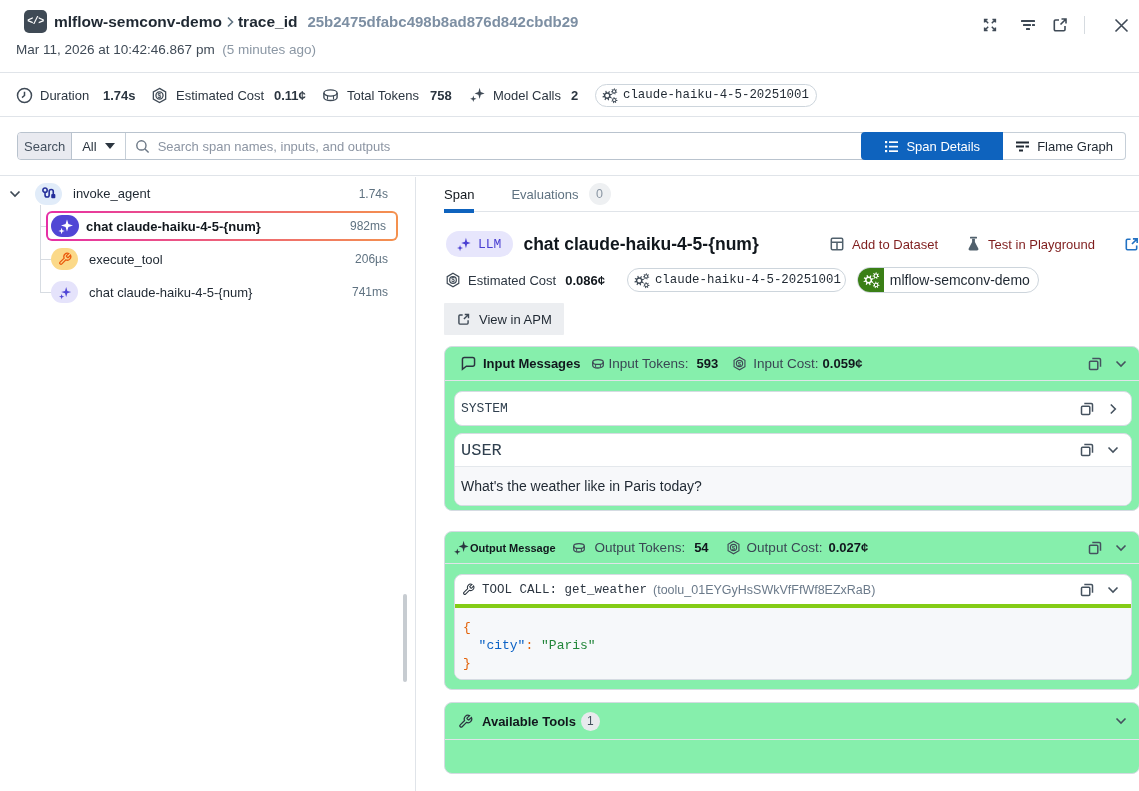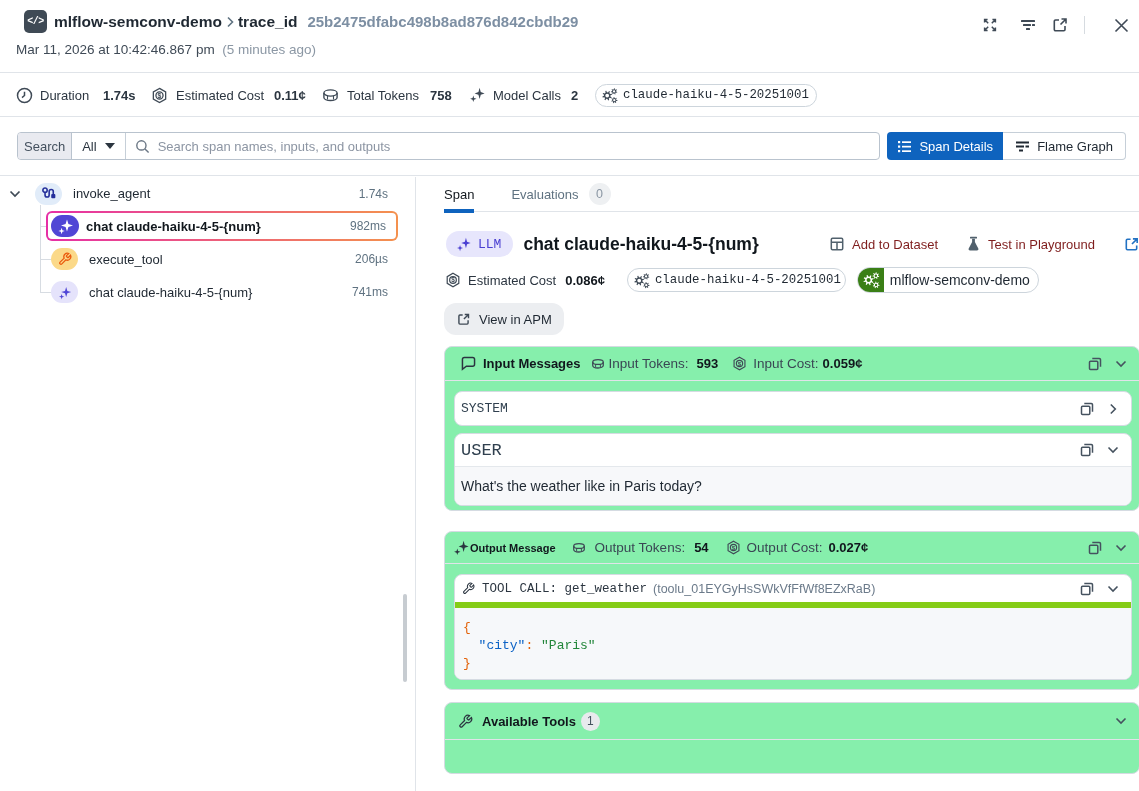--- a/index.html
+++ b/index.html
@@ -26,21 +26,21 @@
 #metrics{position:absolute;top:74px;left:0;width:1139px;height:43px;border-bottom:1px solid #e0e4e9;background:#fff}
 #metrics .item{position:absolute;top:0;height:42px;display:flex;align-items:center;color:#2b3540}
 .pill{display:inline-flex;align-items:center;border:1px solid #cdd5dc;border-radius:12px;background:#fff}
 
 #searchrow{position:absolute;top:118px;left:0;width:1139px;height:58px;border-bottom:1px solid #e0e4e9;background:#fff}
 #searchgrp{position:absolute;left:17px;top:14px;width:863px;height:28px;border:1px solid #b9c3ce;border-radius:4px;display:flex;align-items:stretch;background:#fff}
 #searchgrp .pre{background:#e9eaf0;border-right:1px solid #b9c3ce;display:flex;align-items:center;padding:0 6px;color:#44505e;border-radius:3px 0 0 3px}
 #searchgrp .all{display:flex;align-items:center;padding:0 10px;border-right:1px solid #c6cfd8;color:#2b3540;gap:8px}
 #searchgrp .inp{display:flex;align-items:center;padding:0 9px;color:#8c95a3;gap:8px}
 #segbtns{position:absolute;right:13px;top:14px;height:28px;display:flex;border-radius:4px}
-#segbtns .sd{background:#0e63be;color:#fff;border-radius:4px 0 0 4px;display:flex;align-items:center;padding:0 10px;gap:7px}
+#segbtns .sd{background:#0e63be;color:#fff;border-radius:4px 0 0 4px;display:flex;align-items:center;padding:0 23px;gap:7px}
 #segbtns .fg{background:#fff;color:#1f2832;border:1px solid #c6cfd8;border-left:none;border-radius:0 4px 4px 0;display:flex;align-items:center;padding:0 12px;gap:7px}
 
 #left{position:absolute;top:177px;left:0;width:416px;height:666px;border-right:1px solid #e0e4e9;background:#fff}
 .trow{position:absolute;left:0;height:29px;display:flex;align-items:center;font-size:13px;color:#1f2832}
 .dur{position:absolute;font-size:12px;color:#5f7281}
 .cicon{width:27px;height:22px;border-radius:11px;display:flex;align-items:center;justify-content:center}
 .tline{position:absolute;background:#d7dce2}
 #selrow{position:absolute;left:46px;top:34px;width:352px;height:30px;border-radius:6px;border:2px solid transparent;background:linear-gradient(#fff,#fff) padding-box,linear-gradient(90deg,#e62fa6,#f4914e) border-box;display:flex;align-items:center}
 #lscroll{position:absolute;left:403px;top:417px;width:4px;height:88px;border-radius:2px;background:#c7ccd1}
 
@@ -302,21 +302,21 @@
         <svg width="18" height="18" viewBox="0 0 17 17" fill="#ffffff">
             <path fill-rule="evenodd" d="M10.73 10.46 L10.28 11.31 L8.71 10.74 L7.83 11.47 L8.09 13.12 L7.17 13.40 L6.46 11.89 L5.32 11.78 L4.34 13.13 L3.49 12.68 L4.06 11.11 L3.33 10.23 L1.68 10.49 L1.40 9.57 L2.91 8.86 L3.02 7.72 L1.67 6.74 L2.12 5.89 L3.69 6.46 L4.57 5.73 L4.31 4.08 L5.23 3.80 L5.94 5.31 L7.08 5.42 L8.06 4.07 L8.91 4.52 L8.34 6.09 L9.07 6.97 L10.72 6.71 L11.00 7.63 L9.49 8.34 L9.38 9.48 Z M8.10 8.60 A1.9 1.9 0 1 0 4.30 8.60 A1.9 1.9 0 1 0 8.10 8.60 Z"></path>
             <path fill-rule="evenodd" d="M16.24 5.04 L16.02 5.72 L14.90 5.49 L14.27 6.14 L14.56 7.25 L13.89 7.50 L13.37 6.48 L12.47 6.40 L11.78 7.32 L11.17 6.95 L11.64 5.91 L11.14 5.16 L10.00 5.19 L9.90 4.48 L11.01 4.20 L11.29 3.34 L10.55 2.47 L11.04 1.95 L11.95 2.64 L12.80 2.32 L13.02 1.20 L13.74 1.26 L13.76 2.41 L14.54 2.87 L15.55 2.34 L15.95 2.94 L15.07 3.67 L15.19 4.57 Z M14.25 4.40 A1.15 1.15 0 1 0 11.95 4.40 A1.15 1.15 0 1 0 14.25 4.40 Z"></path>
             <path fill-rule="evenodd" d="M16.50 13.20 L16.42 13.91 L15.28 13.91 L14.80 14.67 L15.30 15.70 L14.69 16.08 L13.98 15.19 L13.08 15.29 L12.59 16.32 L11.91 16.08 L12.17 14.97 L11.53 14.33 L10.42 14.59 L10.18 13.91 L11.21 13.42 L11.31 12.52 L10.42 11.81 L10.80 11.20 L11.83 11.70 L12.59 11.22 L12.59 10.08 L13.30 10.00 L13.55 11.12 L14.40 11.41 L15.30 10.70 L15.80 11.20 L15.09 12.10 L15.38 12.95 Z M14.45 13.20 A1.15 1.15 0 1 0 12.15 13.20 A1.15 1.15 0 1 0 14.45 13.20 Z"></path>
           </svg>
       </div>
       <span style="margin:0 8px 0 6px;color:#1f2832;font-size:14px">mlflow-semconv-demo</span>
     </div>
   </div>
 
-  <div class="abs flex" style="left:12px;top:126px;height:25px;background:#eceef1;border-radius:12px;padding:16px 12px;gap:8px;color:#1f2832">
+  <div class="abs flex" style="left:12px;top:126px;height:25px;background:#eceef1;border-radius:1px;padding:16px 12px;gap:8px;color:#1f2832">
     <svg width="15" height="15" viewBox="0 0 18 18" fill="none" stroke="#3f4a56" stroke-width="1.7">
         <path d="M8 3.5 H4.7 A1.2 1.2 0 0 0 3.5 4.7 V13.3 A1.2 1.2 0 0 0 4.7 14.5 H13.3 A1.2 1.2 0 0 0 14.5 13.3 V10"></path>
         <path d="M10.5 3 H15 V7.5 M15 3 L9.5 8.5"></path>
       </svg>
     View in APM
   </div>
 
   <div class="card" style="left:12px;top:169px;width:696px;height:165px">
     <div class="cardhead" style="height:34px;padding-left:15px">
       <svg width="17" height="17" viewBox="0 0 16 16" fill="none" stroke="#2b3540" stroke-width="1.4">
@@ -403,21 +403,21 @@
         <svg width="16" height="16" viewBox="0 0 16 16" fill="none" stroke="#45525f" stroke-width="1.5">
             <rect x="2.5" y="5.2" width="8.3" height="8.3" rx="1"></rect>
             <path d="M5.3 2.5 H12.3 A1.2 1.2 0 0 1 13.5 3.7 V10.7"></path>
           </svg>
         <svg width="16" height="16" viewBox="0 0 16 16" fill="none" stroke="#45525f" stroke-width="1.6">
             <path d="M3.5 5.5 L8 10 L12.5 5.5"></path>
           </svg>
       </div>
     </div>
     <div class="subcard" style="left:9px;top:42px;width:678px;height:106px">
-      <div class="flex rel" style="height:33px;padding-left:7px;border-bottom:6px solid #84cc16">
+      <div class="flex rel" style="height:33px;padding-left:7px;border-bottom:4px solid #84cc16">
         <svg width="13" height="13" viewBox="0 0 24 24" fill="none" stroke="#2b3540" stroke-width="1.9">
             <path d="M14.7 6.3a1 1 0 0 0 0 1.4l1.6 1.6a1 1 0 0 0 1.4 0l3.77-3.77a6 6 0 0 1-7.94 7.94l-6.91 6.91a2.12 2.12 0 0 1-3-3l6.91-6.91a6 6 0 0 1 7.94-7.94l-3.76 3.76z"></path>
           </svg>
         <span class="mono" style="margin-left:7px;font-size:12.5px;color:#2b3540">TOOL CALL: get_weather</span>
         <span style="margin-left:6px;font-size:12.5px;color:#6b7a8a">(toolu_01EYGyHsSWkVfFfWf8EZxRaB)</span>
         <div class="hicons">
           <svg width="16" height="16" viewBox="0 0 16 16" fill="none" stroke="#45525f" stroke-width="1.5">
               <rect x="2.5" y="5.2" width="8.3" height="8.3" rx="1"></rect>
               <path d="M5.3 2.5 H12.3 A1.2 1.2 0 0 1 13.5 3.7 V10.7"></path>
             </svg>

